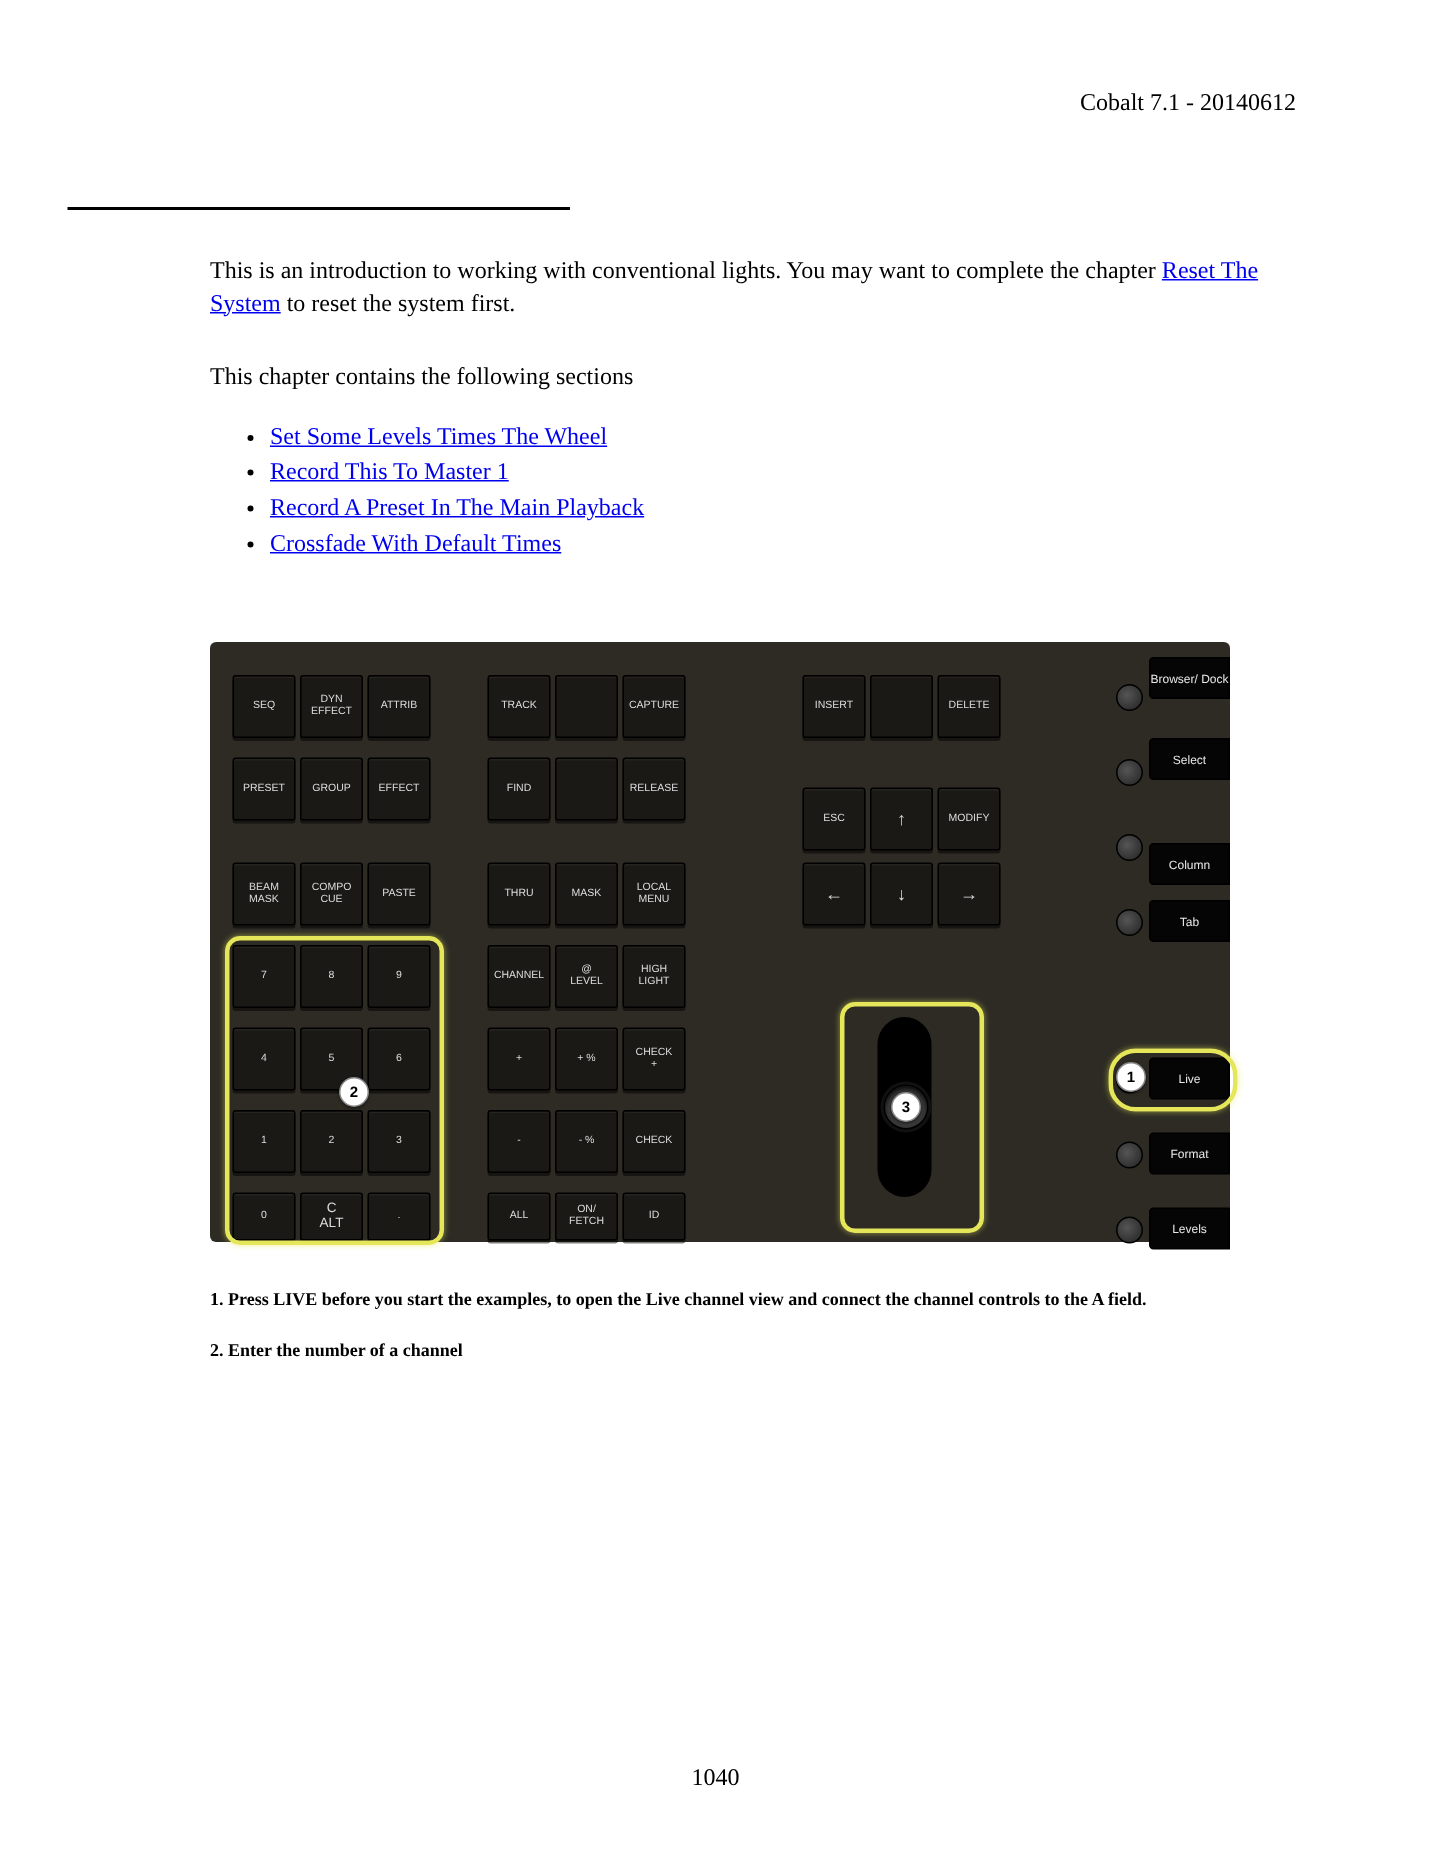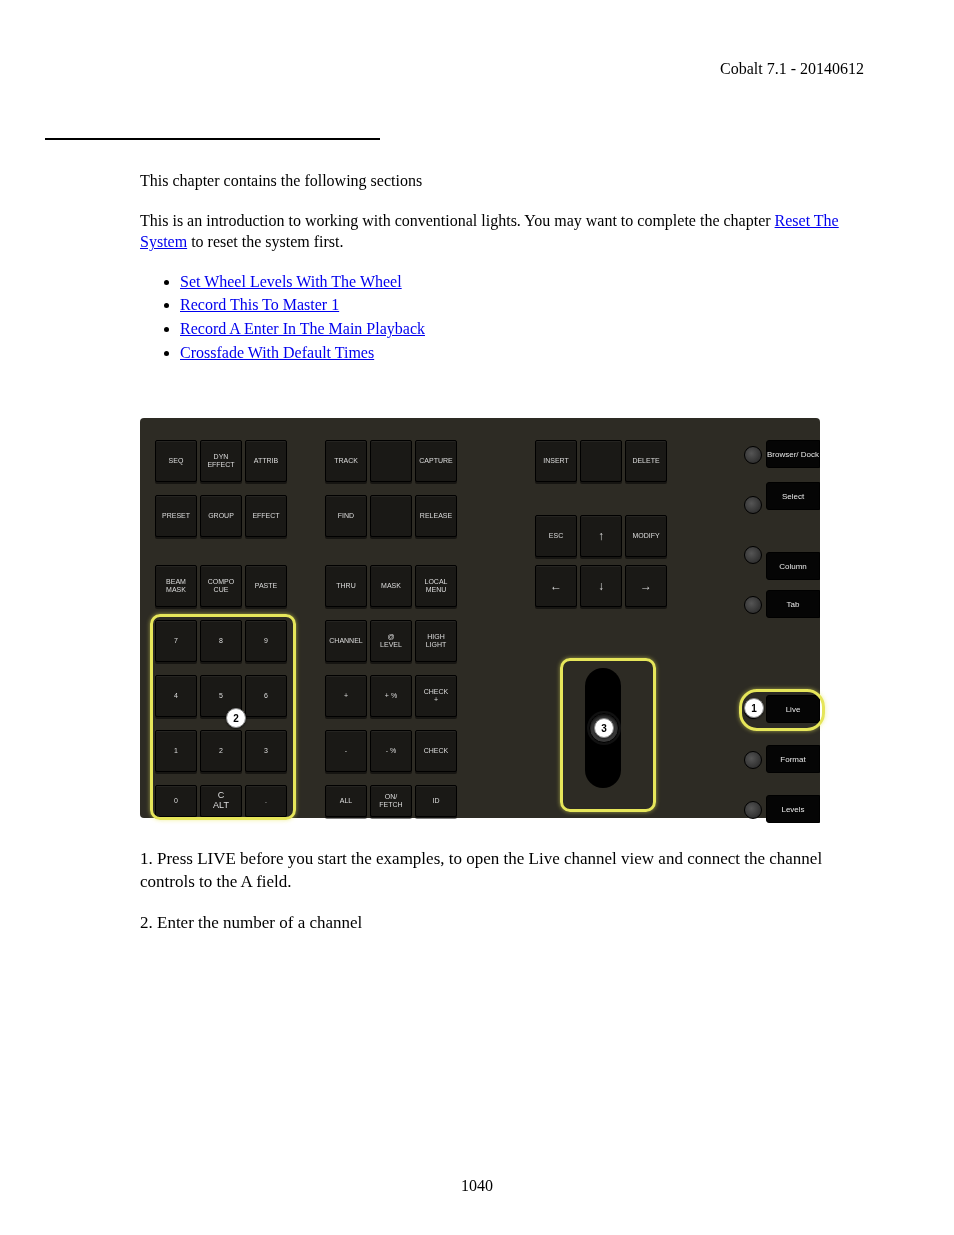--- a/index.html
+++ b/index.html
@@ -108,45 +108,45 @@
     display:flex;align-items:center;justify-content:center;
     border:1px solid #000;
   }
   .sideknob {
     position:absolute;
     width:16px;height:16px;
     background: radial-gradient(circle at 40% 40%, #555, #222);
     border-radius:50%;
     border:1px solid #000;
   }
-  .steps { margin-left:50px; font-size:17px; line-height:1.35; }
+  .steps { margin-left:50px; font-size:12px; line-height:1.35;font-weight:bold; }
   .steps p { margin:0 0 18px 0; }
   .pgnum {
     position:absolute;
     bottom:40px; left:0; width:100%;
     text-align:center;
     font-size:16px;
   }
 </style>
 </head>
 <body>
 
 <div class="page">
   <div class="hdr">Cobalt 7.1 - 20140612</div>
   <div class="rule"></div>
 
   <div class="body-text">
-    <p style="margin-top:28px">This chapter contains the following sections</p>
     <p>
       <span>This is an introduction to working with conventional lights. You may want to complete the chapter </span><a href="#">Reset The System</a><span> to reset the system first.</span>
     </p>
+    <p style="margin-top:28px">This chapter contains the following sections</p>
     <ul class="toc">
-      <li><a href="#">Set Wheel Levels With The Wheel</a></li>
+      <li><a href="#">Set Some Levels Times The Wheel</a></li>
       <li><a href="#">Record This To Master 1</a></li>
-      <li><a href="#">Record A Enter In The Main Playback</a></li>
+      <li><a href="#">Record A Preset In The Main Playback</a></li>
       <li><a href="#">Crossfade With Default Times </a></li>
     </ul>
   </div>
 
   <div class="console">
 
     <div class="key" style="left:15px;top:22px;width:40px;height:40px">SEQ</div>
     <div class="key" style="left:60px;top:22px;width:40px;height:40px">DYN
 EFFECT</div>
     <div class="key" style="left:105px;top:22px;width:40px;height:40px">ATTRIB</div>
@@ -220,21 +220,21 @@
     <div class="key" style="left:485px;top:97px;width:40px;height:40px">MODIFY</div>
 
     <div class="key" style="left:395px;top:147px;width:40px;height:40px;font-size:12px">←</div>
     <div class="key" style="left:440px;top:147px;width:40px;height:40px;font-size:12px">↓</div>
     <div class="key" style="left:485px;top:147px;width:40px;height:40px;font-size:12px">→</div>
 
     <div class="knob-track" style="left:445px;top:250px;width:36px;height:120px"></div>
     <div class="knob" style="left:449px;top:295px"></div>
 
     <div class="sideknob" style="right:58px;top:28px"></div>
-    <div class="sidebtn" style="top:22px">Browser/
+    <div class="sidebtn" style="top:10px">Browser/
 Dock</div>
     <div class="sideknob" style="right:58px;top:78px"></div>
     <div class="sidebtn" style="top:64px">Select</div>
     <div class="sideknob" style="right:58px;top:128px"></div>
     <div class="sidebtn" style="top:134px">Column</div>
     <div class="sideknob" style="right:58px;top:178px"></div>
     <div class="sidebtn" style="top:172px">Tab</div>
 
     <div class="sideknob" style="right:58px;top:283px"></div>
     <div class="sidebtn" style="top:277px">Live</div>

